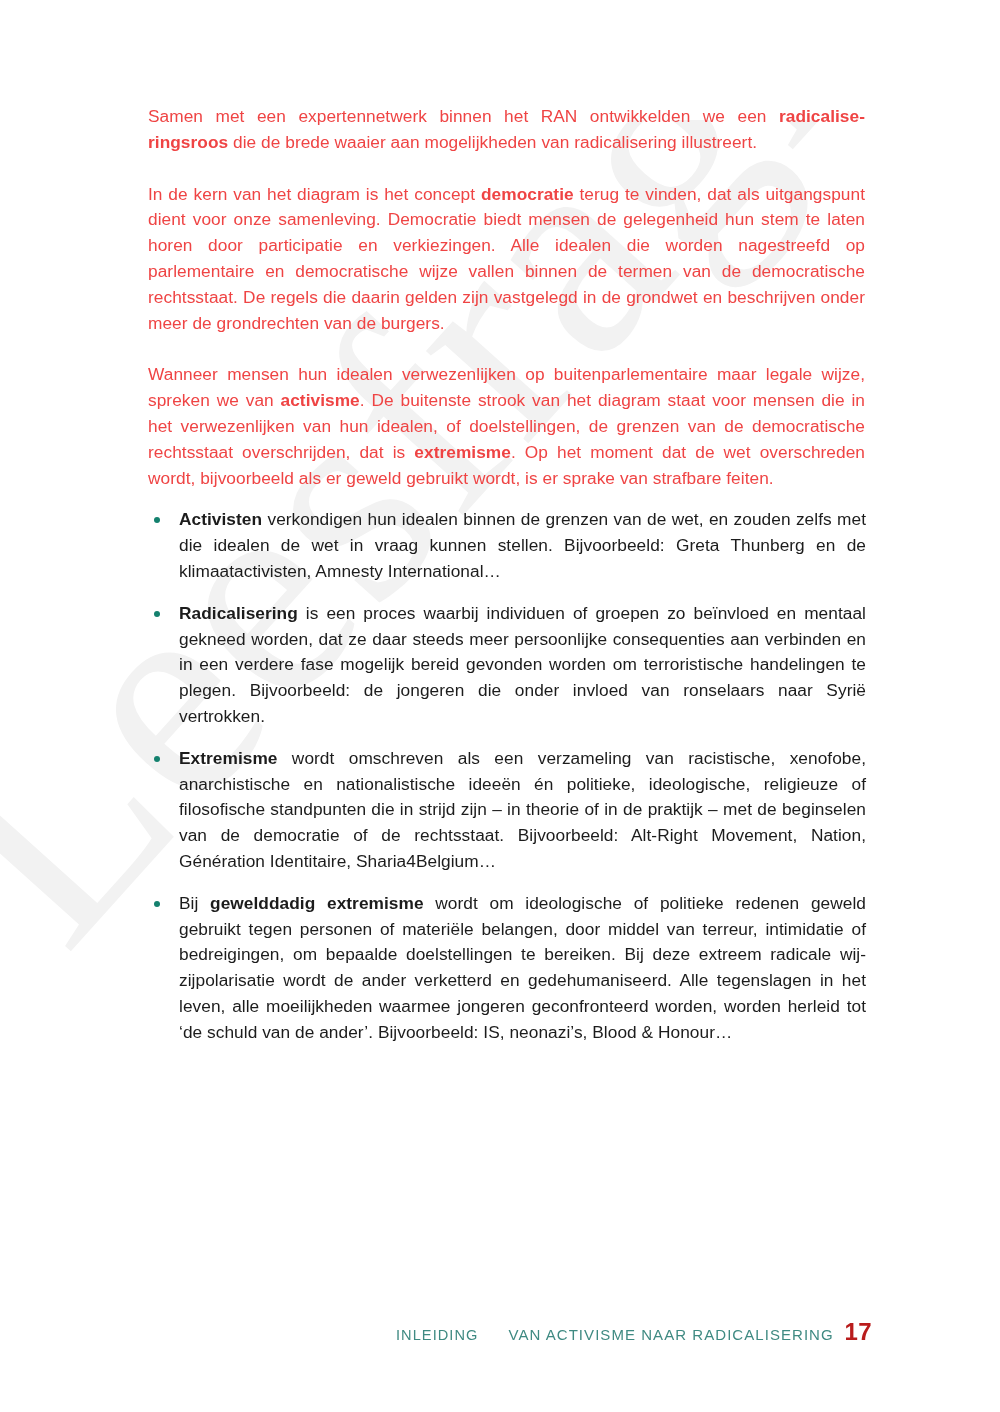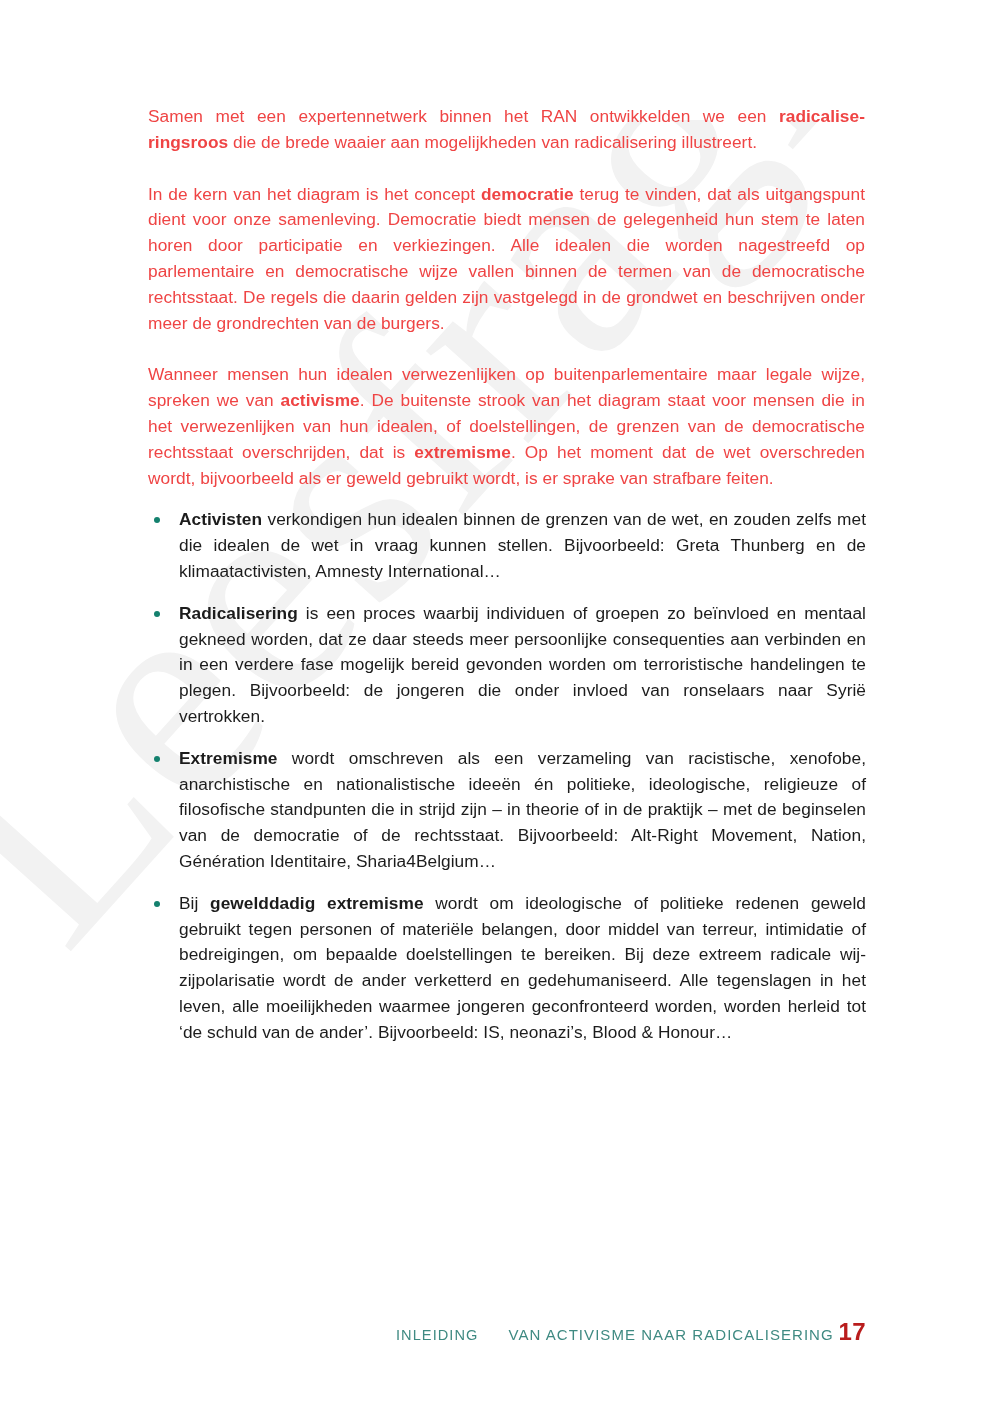--- a/index.html
+++ b/index.html
@@ -87,21 +87,21 @@
     width: 6px;
     height: 6px;
     border-radius: 50%;
     background: #14816e;
   }
 
   
   .footer {
     position: absolute;
     left: 148px;
-    right: 134px;
+    right: 128px;
     top: 1318px;
     height: 30px;
     display: flex;
     align-items: baseline;
     z-index: 2;
   }
   .footer-spacer { flex: 1 1 auto; }
   .footer-label {
     font-size: 14.6px;
     letter-spacing: 1.05px;

